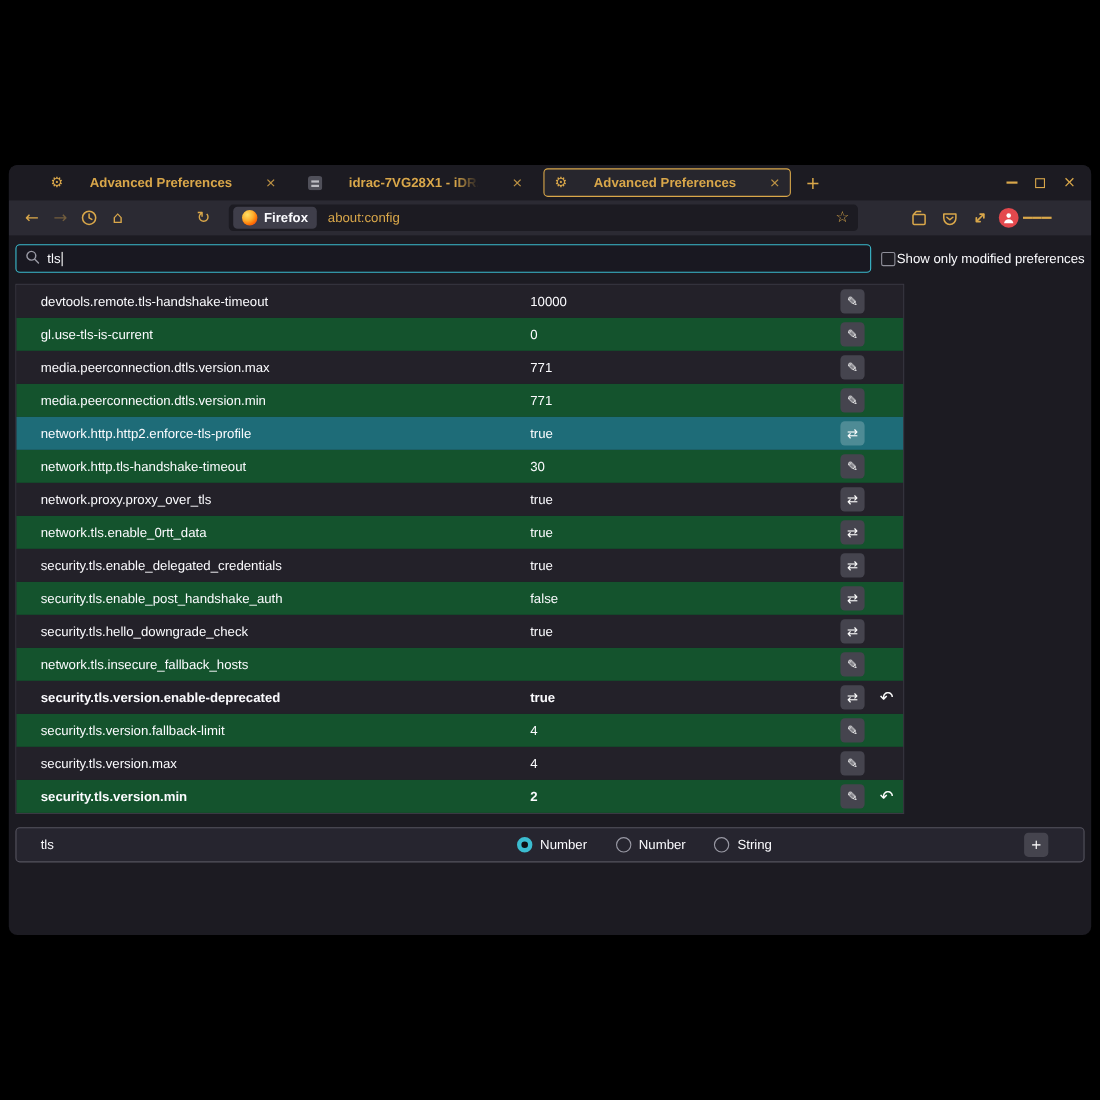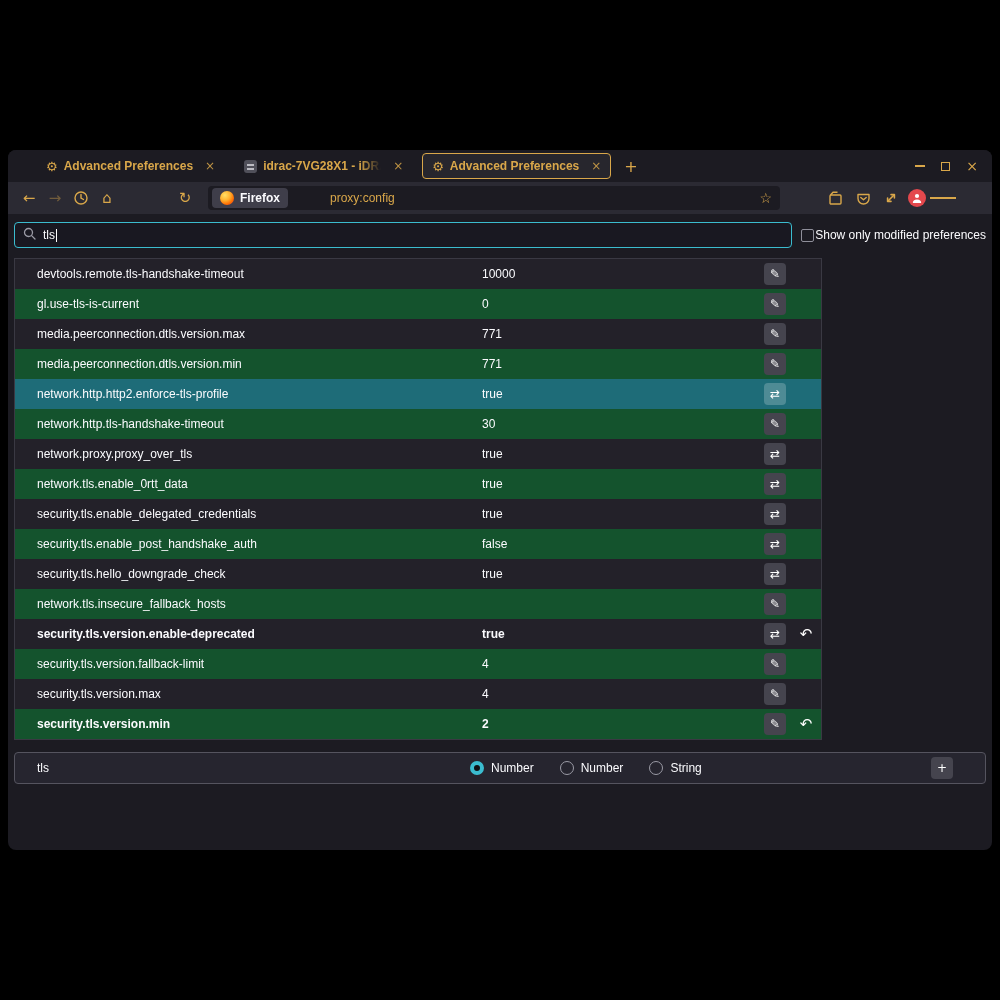--- a/index.html
+++ b/index.html
@@ -8,21 +8,21 @@
   .glyph,.uicon{font-family:"DejaVu Sans",sans-serif;}
 
   .window{position:absolute;left:8px;top:150px;width:984px;height:700px;
     background:var(--background,#1c1b22);border-radius:8px;overflow:hidden;color:#fbfbfe;font-size:12px;}
 
   
   .tabbar{position:relative;height:32px;display:flex;align-items:center;padding-left:28px;background:var(--background,#1c1b22);}
   .tab{display:flex;align-items:center;height:26px;padding:0 9px;margin-right:9px;border-radius:4px;
     color:var(--accent,#d9a74a);border:1px solid transparent;}
   .tab.active{border-color:var(--accent,#d9a74a);background:rgba(255,255,255,.05);}
-  .tab-label{font-weight:600;white-space:nowrap;margin:0 6px;text-align:center;}
+  .tab-label{font-weight:600;white-space:nowrap;margin:0 24px;text-align:center;}
   .tab-label.fade{max-width:118px;overflow:hidden;-webkit-mask-image:linear-gradient(to right,#000 82%,transparent);
     mask-image:linear-gradient(to right,#000 82%,transparent);}
   .tab-close{font-size:12px;margin-left:6px;opacity:.85;cursor:default;}
   .gearicon{font-size:13px;line-height:1;}
   .servericon{width:13px;height:13px;border-radius:3px;background-color:#50505a;flex:0 0 auto;
     background-image:linear-gradient(#bcbcc3,#bcbcc3),linear-gradient(#bcbcc3,#bcbcc3);
     background-size:7px 2px,7px 2px;background-position:3px 4px,3px 8px;background-repeat:no-repeat;}
   .newtab{color:var(--accent,#d9a74a);font-size:16px;margin-left:4px;}
   .wincontrols{position:absolute;right:14px;top:0;height:32px;display:flex;align-items:center;gap:16px;color:var(--accent,#d9a74a);}
   .minbar{display:block;width:10px;height:2px;background:var(--accent,#d9a74a);}
@@ -30,21 +30,21 @@
   .closewin{font-size:14px;line-height:1;}
 
   
   .toolbar{height:32px;background:var(--toolbar,#2b2a33);display:flex;align-items:center;padding:0 8px;}
   .navicon{width:26px;height:26px;display:flex;align-items:center;justify-content:center;
     color:var(--accent,#d9a74a);font-size:15px;flex:0 0 auto;}
   .navicon.dim{opacity:.4;}
   .navicon svg{display:block;}
   .reload{margin-left:52px;}
   .urlbar{width:572px;height:24px;margin-left:10px;background:var(--background,#1c1b22);border-radius:4px;
-    display:flex;align-items:center;padding:0 8px;flex:0 0 auto;gap:32px;}
+    display:flex;align-items:center;padding:0 8px;flex:0 0 auto;}
   .ffchip{display:flex;align-items:center;gap:6px;background:#3f3e4a;border-radius:4px;height:20px;
     padding:0 8px;margin-left:-4px;color:#fbfbfe;font-weight:600;}
   .fflogo{width:14px;height:14px;border-radius:50%;
     background:radial-gradient(circle at 35% 30%,#ffe066 0%,#ffb02e 40%,#ff6a00 70%,#e3355f 100%);}
   .urltext{color:var(--accent,#d9a74a);margin-left:10px;flex:1;}
   .star{font-size:14px;color:var(--accent,#d9a74a);}
   .rightico{margin-left:2px;}
   .rightico.first{margin-left:42px;}
   .avatar{width:18px;height:18px;border-radius:50%;background:var(--avatar-red,#e4484d);
     display:flex;align-items:center;justify-content:center;margin:0 4px;flex:0 0 auto;}
@@ -127,21 +127,21 @@
         </svg>
     </span>
     <span class="navicon uicon">⌂</span>
     <span class="navicon uicon reload">↻</span>
 
     <div class="urlbar">
       <span class="ffchip">
         <span class="fflogo"></span>
         <span>Firefox</span>
       </span>
-      <span class="urltext">proxy:config</span>
+      <span class="urltext">about:config</span>
       <span class="star glyph">☆</span>
     </div>
 
     <span class="navicon rightico first">
       <svg width="17" height="17" viewBox="0 0 17 17">
           <rect x="3" y="5" width="11" height="9" rx="1" fill="none" stroke="#d9a74a" stroke-width="1.4"></rect>
           <path d="M3.5 5 L6 2.2 L10.5 2.2" fill="none" stroke="#d9a74a" stroke-width="1.4" stroke-linejoin="round"></path>
         </svg>
     </span>
     <span class="navicon rightico">

